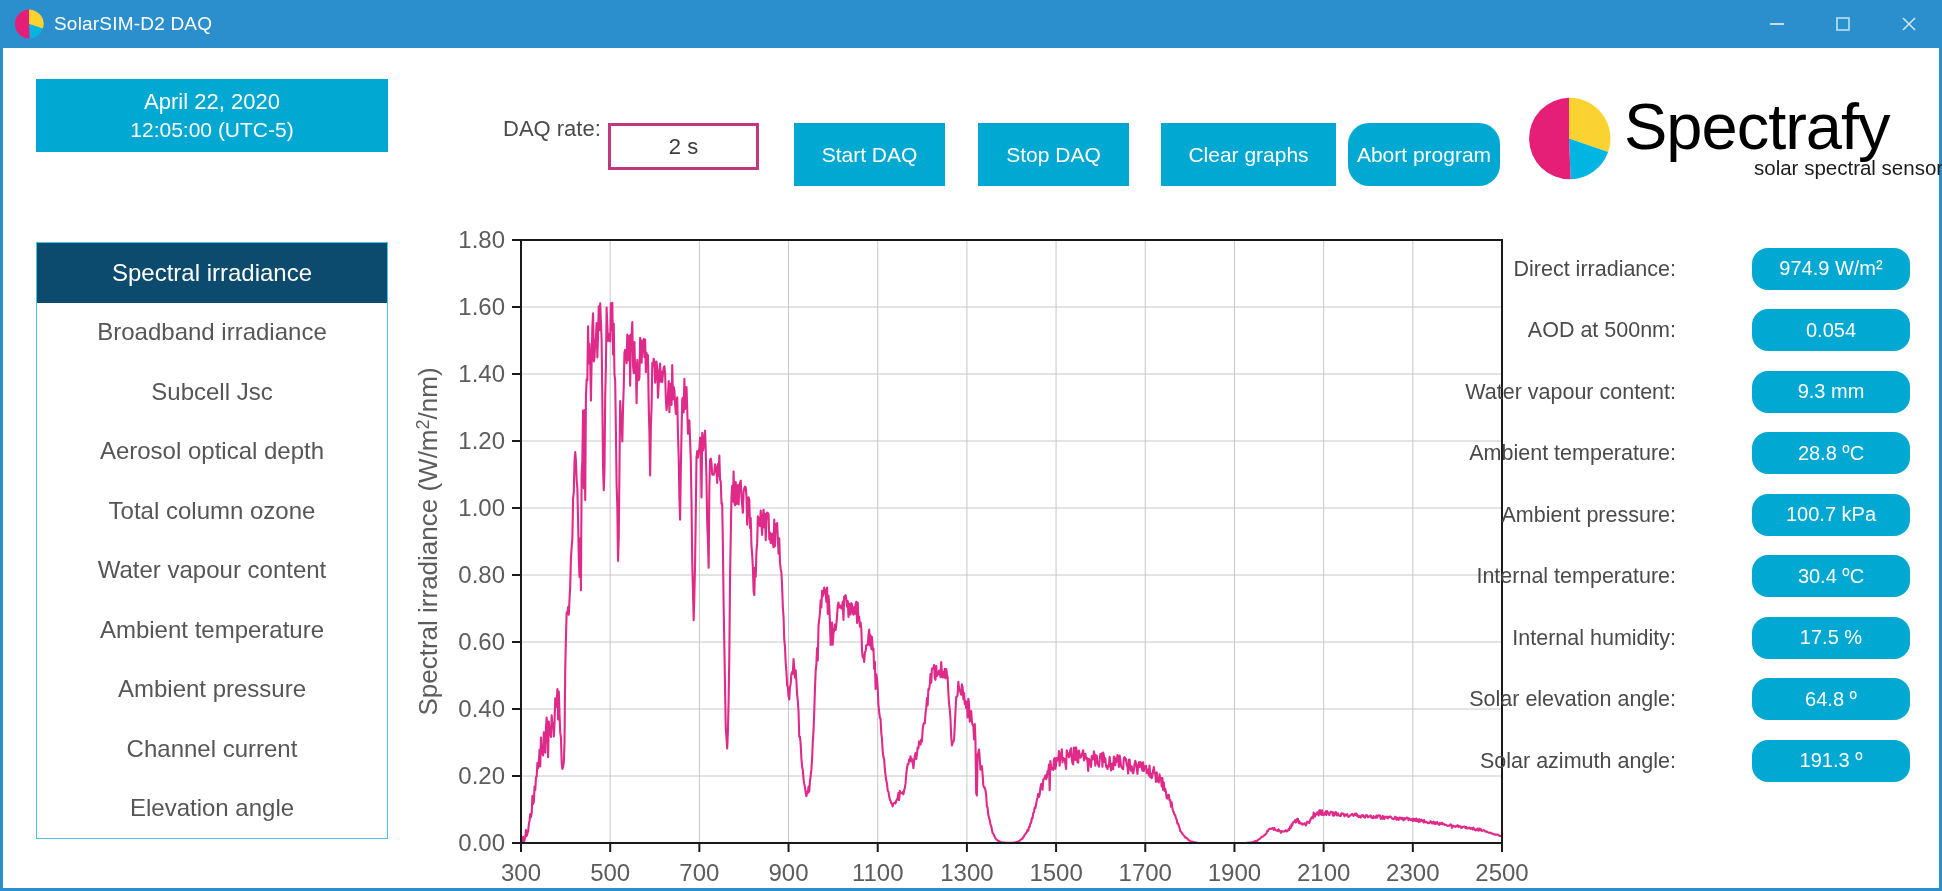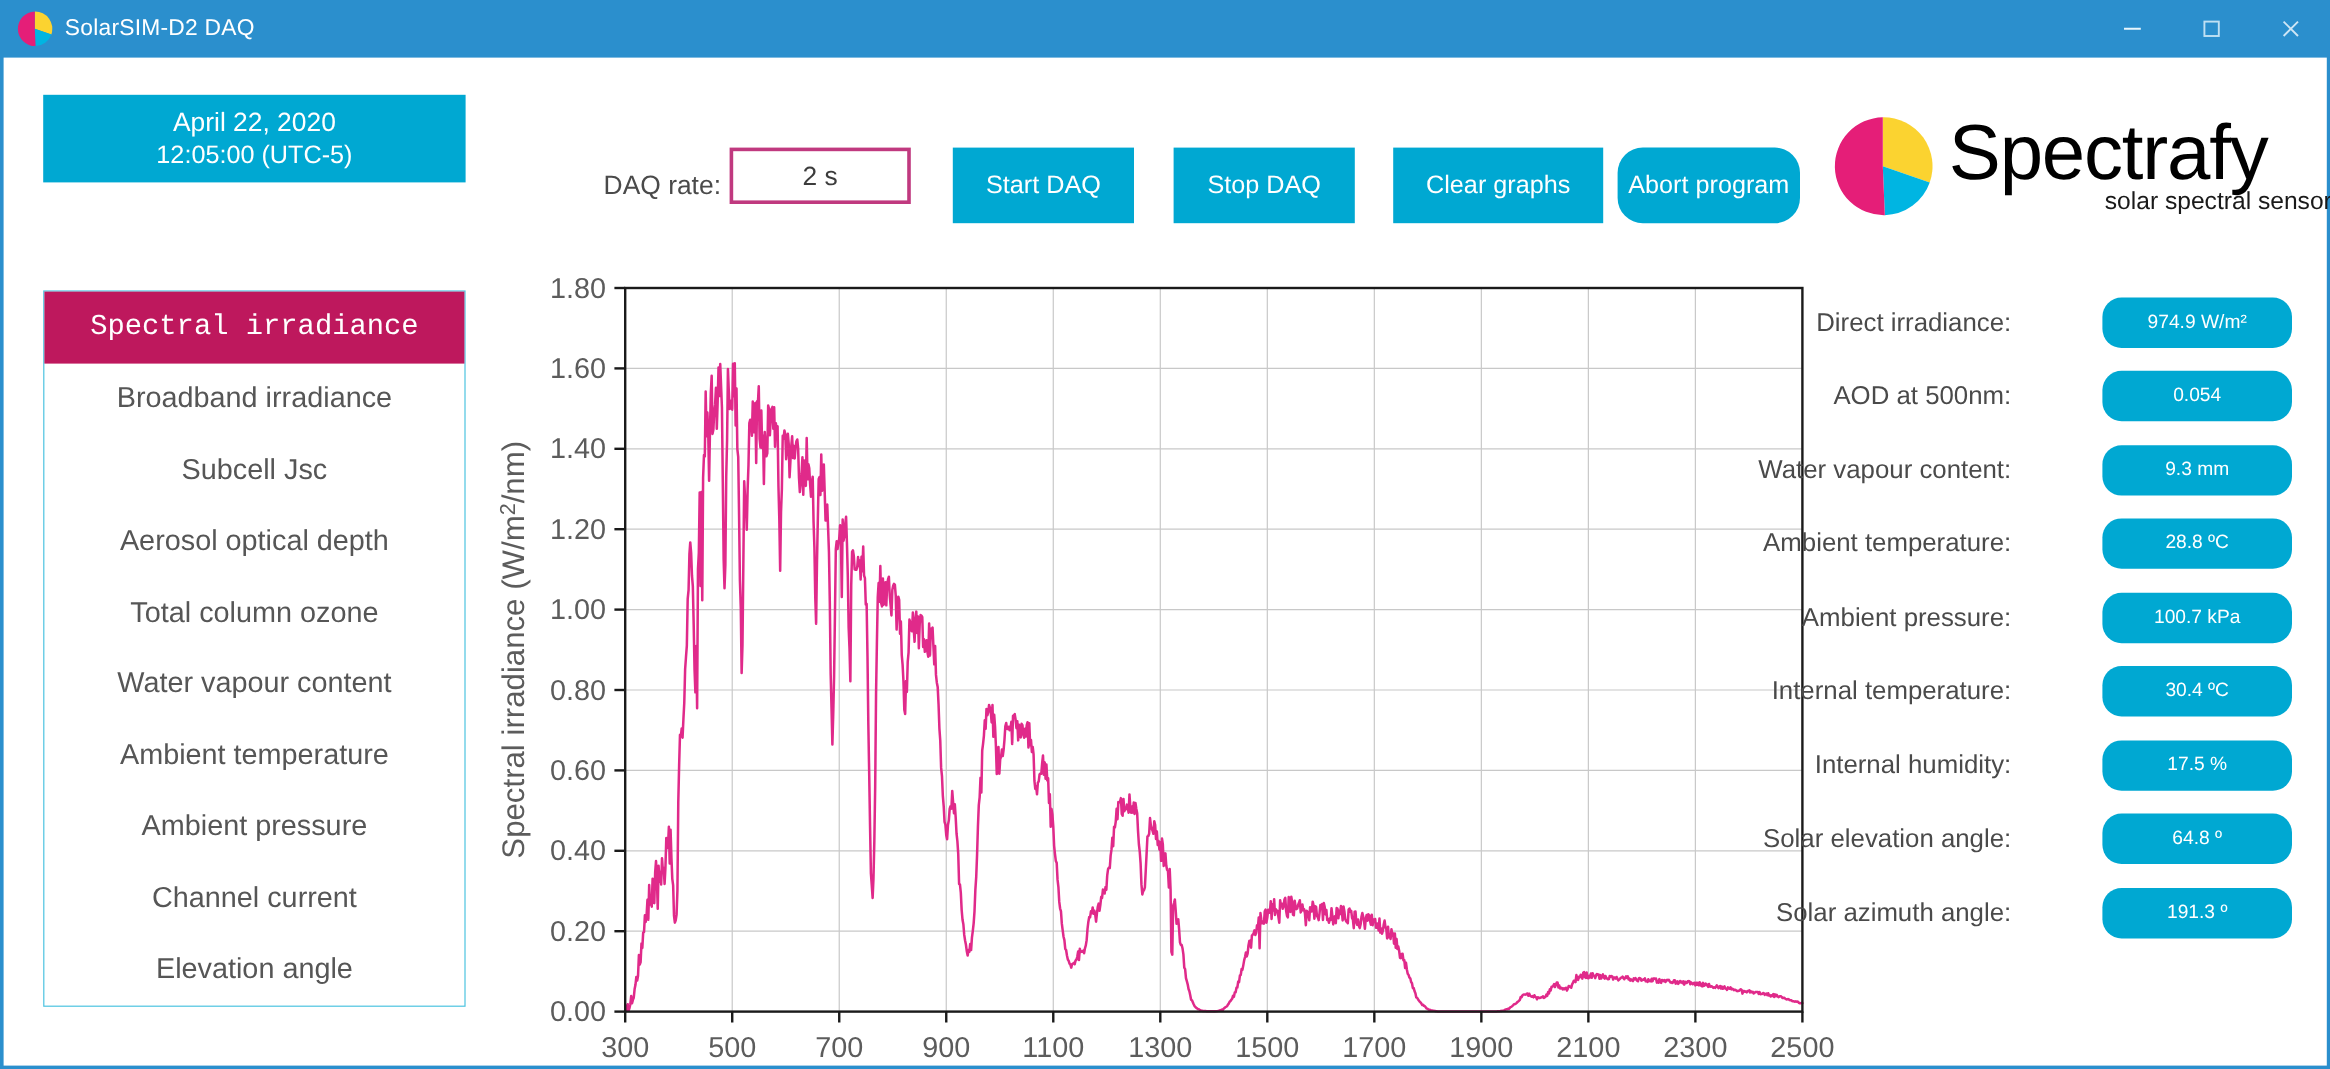--- a/index.html
+++ b/index.html
@@ -43,26 +43,26 @@
 
   #navlist{
     position:absolute;left:33px;top:194px;width:352px;height:597px;
     background:#ffffff;border:1.5px solid #4cc3e0;box-sizing:border-box;
   }
   .navitem{
     height:59.5px;display:flex;align-items:center;justify-content:center;
     font-size:24px;color:#565656;text-align:center;cursor:default;
     white-space:nowrap;
   }
-  .navitem.sel{background:#be185d;color:#ffffff;font-family:Liberation Mono, monospace;}
+  .navitem.sel{background:#0c4a6e;color:#ffffff;}
 
   
   #toolbar{position:absolute;left:0;top:0;width:1936px;height:140px;}
   #daq-label{
-    position:absolute;left:500px;top:94px;font-size:22px;color:#4a4a4a;
+    position:absolute;left:500px;top:68px;font-size:22px;color:#4a4a4a;
     white-space:nowrap;
   }
   #daq-input{
     position:absolute;left:605px;top:75px;width:151px;height:47px;
     border:3px solid #c0397f;background:#ffffff;box-sizing:border-box;
     display:flex;align-items:center;justify-content:center;
     font-size:22px;color:#3c3c3c;
   }
   .tbtn{
     position:absolute;top:75px;height:63px;background:#00a8d2;color:#ffffff;
@@ -90,21 +90,21 @@
   #readouts{position:absolute;left:1495px;top:190px;width:430px;}
   .ro{position:relative;height:61.5px;}
   .ro-label{
     position:absolute;right:252px;top:50%;transform:translateY(-50%);
     font-size:21.5px;color:#4a4a4a;white-space:nowrap;text-align:right;
   }
   .ro-val{
     position:absolute;right:18px;top:50%;transform:translateY(-50%);
     width:158px;height:42px;background:#00a8d2;color:#ffffff;
     display:flex;align-items:center;justify-content:center;
-    font-size:16px;white-space:nowrap;border-radius:16px;
+    font-size:20px;white-space:nowrap;border-radius:16px;
   }
 
   
   #chart{position:absolute;left:406px;top:150px;width:1120px;height:690px;}
   #chart svg{display:block;}
   .axtxt{fill:#5c5c5c;font-family:"Liberation Sans","DejaVu Sans",sans-serif;}
 </style>
 </head>
 <body>
 

